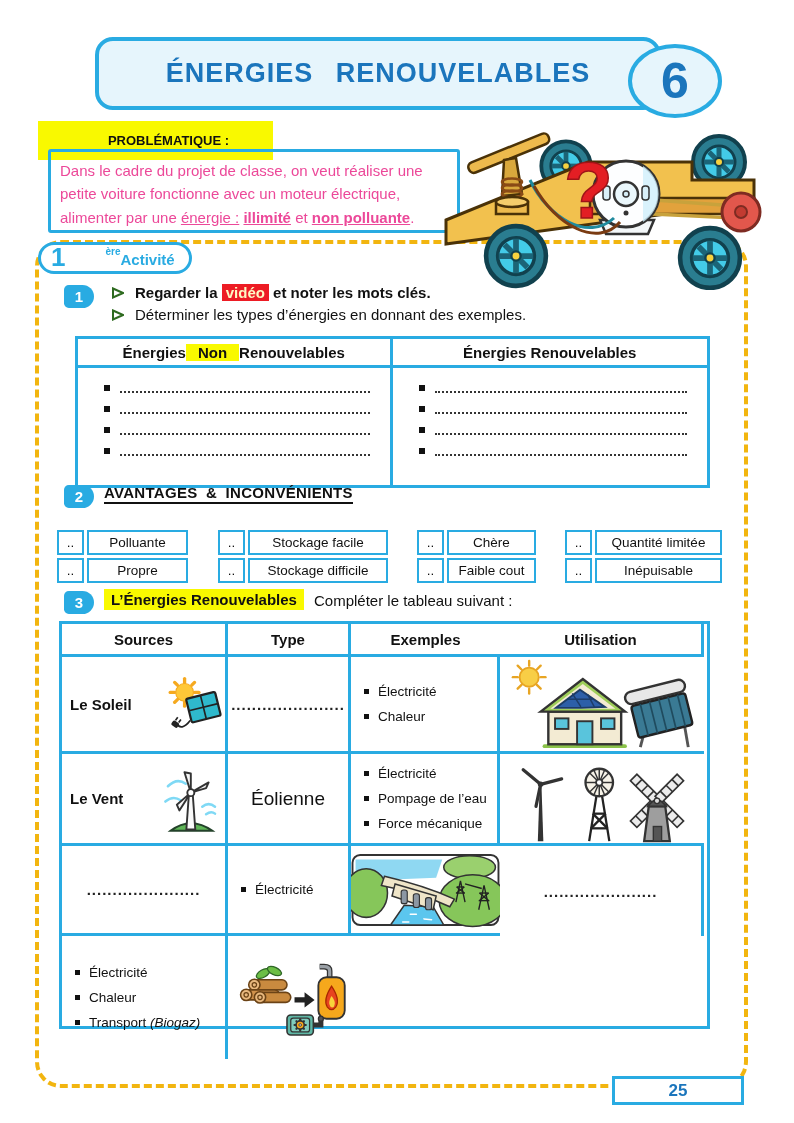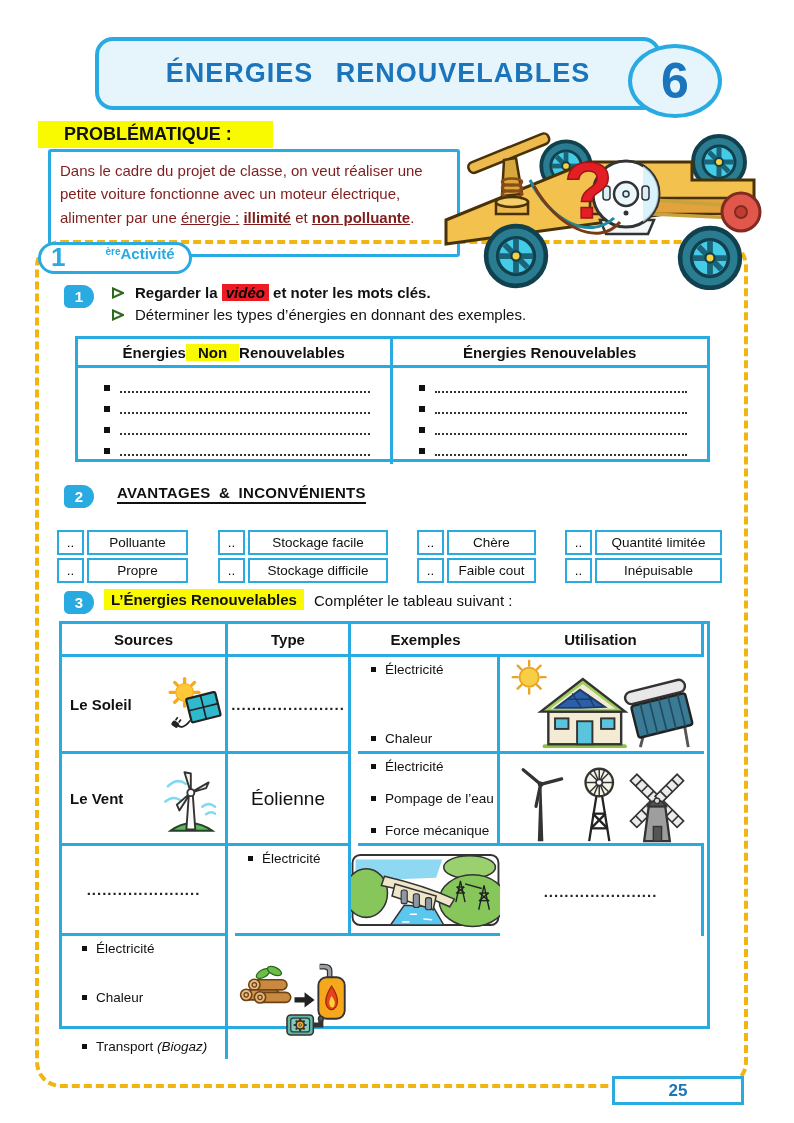--- a/index.html
+++ b/index.html
@@ -10,72 +10,72 @@
   .header-bar{position:absolute;left:95px;top:37px;width:566px;height:73px;
     background:#e6f5fc;border:4px solid #29abe2;border-radius:18px;
     display:flex;align-items:center;justify-content:center;box-sizing:border-box;}
   .header-title{font-size:27px;font-weight:bold;color:#1b75bc;letter-spacing:1px;word-spacing:14px;}
   .lesson-circle{position:absolute;left:628px;top:44px;width:94px;height:74px;
     background:#e6f5fc;border:4px solid #29abe2;border-radius:50%;
     display:flex;align-items:center;justify-content:center;box-sizing:border-box;}
   .lesson-number{font-size:50px;font-weight:bold;color:#1b75bc;}
 
   
-  .prob-label{position:absolute;left:38px;top:121px;width:235px;height:27px;
+  .prob-label{position:absolute;left:38px;top:121px;width:235px;height:39px;
     background:#f9f900;display:flex;align-items:center;box-sizing:border-box;
-    padding-left:26px;font-size:18px;font-weight:bold;color:#111;}
-  .prob-box{position:absolute;left:48px;top:149px;width:412px;height:108px;
+    padding-left:26px;font-size:13px;font-weight:bold;color:#111;justify-content:center;}
+  .prob-box{position:absolute;left:48px;top:149px;width:412px;height:84px;
     border:3px solid #29abe2;border-radius:3px;box-sizing:border-box;
-    padding:7px 9px;font-size:15px;line-height:1.55;color:#7f1d1d;}
+    padding:7px 9px;font-size:15px;line-height:1.55;color:#ec4899;}
   .u{text-decoration:underline;}
   .bu{font-weight:bold;text-decoration:underline;}
 
   .car-wrap{position:absolute;left:438px;top:120px;width:352px;height:170px;z-index:5;}
 
   
   .dashed-frame{position:absolute;left:35px;top:240px;width:713px;height:848px;
     border:4px dashed #f2b50f;border-radius:26px;box-sizing:border-box;z-index:1;}
 
   .content{position:absolute;left:0;top:0;width:794px;height:1123px;z-index:2;}
 
   
   .activity-badge{position:absolute;left:38px;top:242px;height:32px;background:#fff;
     border:3px solid #29abe2;border-radius:18px;box-sizing:border-box;
     display:flex;align-items:flex-start;padding:0 14px 0 10px;color:#29abe2;}
   .act-num{font-size:26px;font-weight:bold;line-height:24px;}
   .act-sup{font-size:10px;font-weight:bold;margin-top:1px;padding-left:40px;}
-  .act-label{font-size:15px;font-weight:bold;}
+  .act-label{font-size:15px;font-weight:bold;margin-top:6px;}
 
   
   .step-badge{position:absolute;width:30px;height:23px;background:#29abe2;color:#fff;
     font-size:15px;font-weight:bold;display:flex;align-items:center;justify-content:center;
     border-radius:5px 12px 12px 5px;}
 
   .arrow-ic{display:inline-block;margin-right:11px;vertical-align:-1px;}
 
   .step1-line1{position:absolute;left:112px;top:284px;font-size:15px;font-weight:bold;}
-  .hl-red{background:#ed1c24;color:#000000;padding:0 4px;font-style:italic;}
+  .hl-red{background:#ed1c24;color:#fef9c3;padding:0 4px;}
   .step1-line2{position:absolute;left:112px;top:306px;font-size:15px;}
 
   
-  .energy-table{position:absolute;left:75px;top:336px;width:635px;height:126px;
+  .energy-table{position:absolute;left:75px;top:336px;width:635px;height:152px;
     border:3px solid #29abe2;box-sizing:border-box;display:grid;
     grid-template-columns:1fr 1fr;grid-template-rows:29px 1fr;}
   .et-h{border-right:3px solid #29abe2;border-bottom:3px solid #29abe2;
     display:flex;align-items:center;justify-content:center;font-size:15px;font-weight:bold;}
   .et-h.last,.et-b.last{border-right:none;}
   .hl-yellow{background:#f9f900;padding:0 12px;}
   .et-b{border-right:3px solid #29abe2;padding:8px 20px 4px 26px;}
   .blank-line{display:flex;align-items:flex-end;height:21px;}
   .sq{width:6px;height:6px;background:#111;margin:0 10px 6px 0;flex-shrink:0;}
   .dotline{flex:1;border-bottom:2px dotted #333;margin-bottom:4px;}
 
   
   .s2-title{position:absolute;left:104px;top:484px;font-size:15px;font-weight:bold;
-    letter-spacing:.3px;word-spacing:4px;border-bottom:2px solid #111;padding-bottom:1px;margin-left:13px;}
+    letter-spacing:.3px;word-spacing:4px;border-bottom:2px solid #111;padding-bottom:1px;}
   .s2-instr{position:absolute;left:95px;top:507px;font-size:15px;}
   .adv-group{position:absolute;display:grid;grid-template-columns:27px 1fr;gap:3px;}
   .adv-cell{border:2px solid #29abe2;height:21px;display:flex;align-items:center;
     justify-content:center;font-size:13.5px;background:#fff;}
 
   
   .s3-hl{position:absolute;left:104px;top:589px;background:#f9f900;
     font-size:15px;font-weight:bold;padding:2px 7px;}
   .s3-instr{position:absolute;left:314px;top:592px;font-size:15px;}
 
@@ -88,21 +88,21 @@
     box-sizing:border-box;overflow:hidden;}
   .mt-cell.cl{border-right:none;}
   .mt-cell.rl{border-bottom:none;}
   .mt-h{display:flex;align-items:center;justify-content:center;font-size:15px;font-weight:bold;}
   .src-cell{display:flex;align-items:center;padding-left:8px;gap:36px;}
   .src-label{font-size:15px;font-weight:bold;flex-shrink:0;}
   .src-cell svg{margin-left:auto;margin-right:2px;}
   .type-cell{display:flex;align-items:center;justify-content:center;}
   .type-dots{font-size:15px;font-weight:bold;letter-spacing:1px;color:#222;}
   .type-text{font-size:19px;color:#111;}
-  .use-cell{display:flex;flex-direction:column;justify-content:space-between;padding-left:13px;margin-left:7px;}
+  .use-cell{display:flex;flex-direction:column;justify-content:center;padding-left:13px;}
   .use-li{display:flex;align-items:center;margin:5px 0;font-size:13.5px;}
   .use-li .sq{width:5px;height:5px;margin:0 9px 0 0;}
   .ital{font-style:italic;}
   .ex-cell{display:flex;align-items:center;justify-content:center;}
 
   
   .footer-box{position:absolute;left:612px;top:1076px;width:132px;height:29px;
     background:#fff;border:3px solid #29abe2;box-sizing:border-box;z-index:3;
     display:flex;align-items:center;justify-content:center;}
   .footer-num{font-size:17px;font-weight:bold;color:#1b75bc;}

